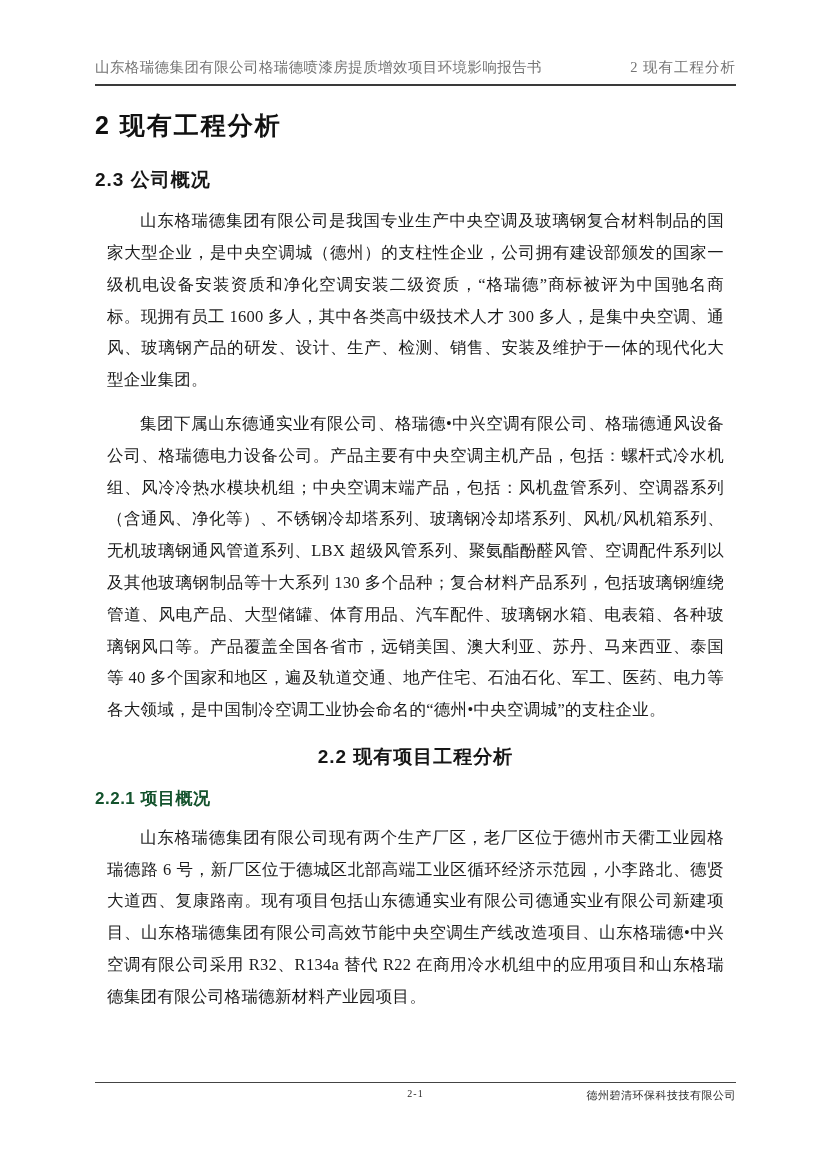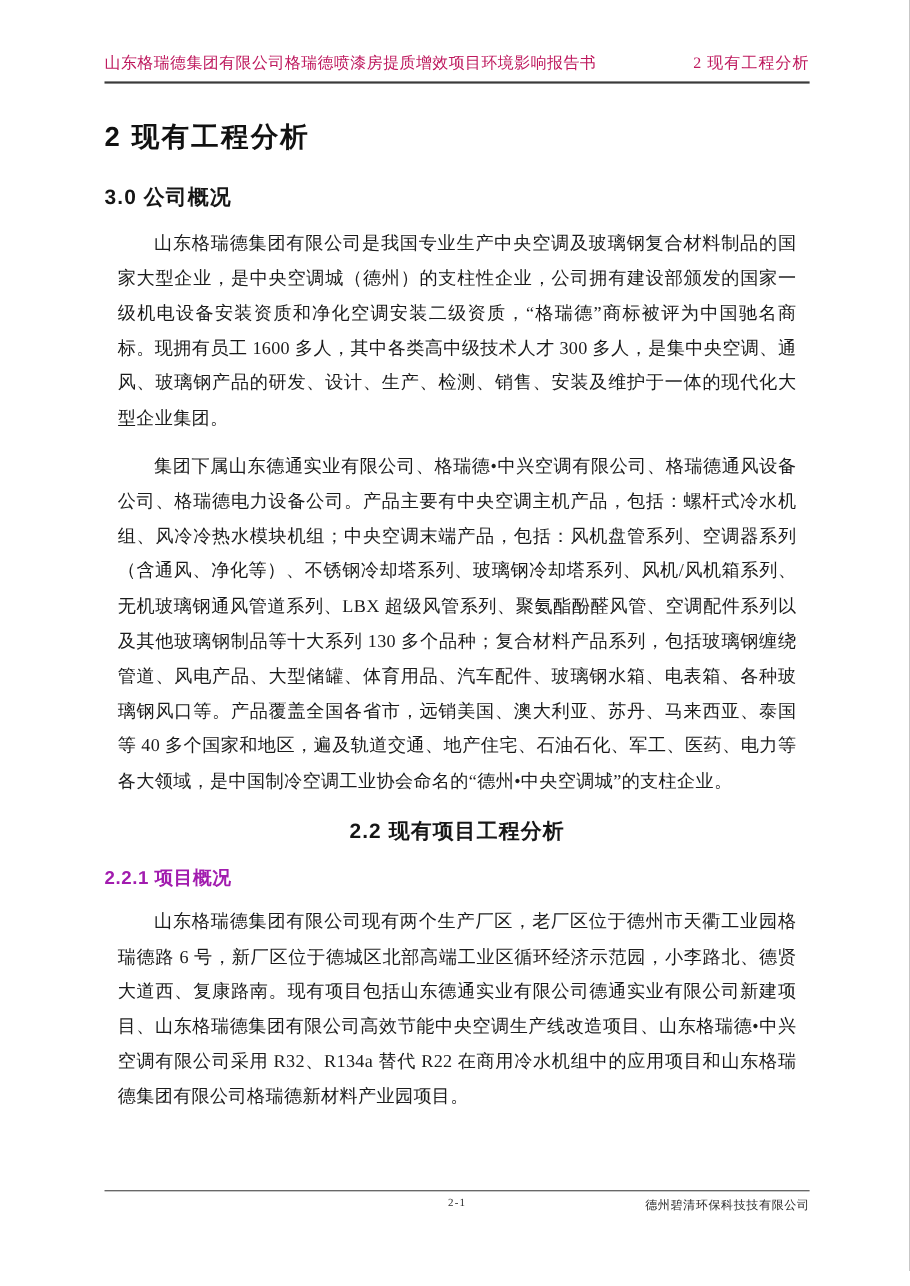--- a/index.html
+++ b/index.html
@@ -12,28 +12,28 @@
     width: 827px;
     height: 1169px;
     margin: 0 auto;
     background: #ffffff;
     color: #1b1b1b;
     overflow: hidden;
     font-family: "Liberation Serif", "DejaVu Serif", serif;
   }
   .header {
     position: absolute;
-    top: 48px;
+    top: 58px;
     left: 95px;
     width: 641px;
     display: flex;
     justify-content: space-between;
     align-items: flex-end;
     font-size: 14.5px;
-    color: #be185d;
+    color: #737373;
     padding-bottom: 7px;
     border-bottom: 2px solid #3a3a3a;
   }
   .header .hdr-left { letter-spacing: 0.4px; }
   .header .hdr-right { letter-spacing: 1px; }
   .content {
     position: absolute;
     top: 101px;
     left: 95px;
     width: 641px;
@@ -58,21 +58,21 @@
   }
   h2.section.second {
     margin-top: 19px;
     margin-bottom: 0;
     text-align: center;
   }
   h3.subsection {
     font-family: "Liberation Sans", "DejaVu Sans", sans-serif;
     font-size: 17px;
     font-weight: bold;
-    color: #a21caf;
+    color: #14532d;
     letter-spacing: 0.5px;
     line-height: 1.3;
     margin: 19px 0 5px 0;
   }
   p.para {
     margin: 12px;
     font-size: 16.5px;
     line-height: 31.8px;
     letter-spacing: 0.3px;
     text-align: justify;
@@ -111,21 +111,21 @@
 <div class="page">
 
   <div class="header">
     <span class="hdr-left">山东格瑞德集团有限公司格瑞德喷漆房提质增效项目环境影响报告书</span>
     <span class="hdr-right">2 现有工程分析</span>
   </div>
 
   <div class="content">
     <h1 class="chapter">2 现有工程分析</h1>
 
-    <h2 class="section">3.0 公司概况</h2>
+    <h2 class="section">2.3 公司概况</h2>
 
     <p class="para">山东格瑞德集团有限公司是我国专业生产中央空调及玻璃钢复合材料制品的国家大型企业，是中央空调城（德州）的支柱性企业，公司拥有建设部颁发的国家一级机电设备安装资质和净化空调安装二级资质，“格瑞德”商标被评为中国驰名商标。现拥有员工 1600 多人，其中各类高中级技术人才 300 多人，是集中央空调、通风、玻璃钢产品的研发、设计、生产、检测、销售、安装及维护于一体的现代化大型企业集团。</p>
 
     <p class="para">集团下属山东德通实业有限公司、格瑞德•中兴空调有限公司、格瑞德通风设备公司、格瑞德电力设备公司。产品主要有中央空调主机产品，包括：螺杆式冷水机组、风冷冷热水模块机组；中央空调末端产品，包括：风机盘管系列、空调器系列（含通风、净化等）、不锈钢冷却塔系列、玻璃钢冷却塔系列、风机/风机箱系列、无机玻璃钢通风管道系列、LBX 超级风管系列、聚氨酯酚醛风管、空调配件系列以及其他玻璃钢制品等十大系列 130 多个品种；复合材料产品系列，包括玻璃钢缠绕管道、风电产品、大型储罐、体育用品、汽车配件、玻璃钢水箱、电表箱、各种玻璃钢风口等。产品覆盖全国各省市，远销美国、澳大利亚、苏丹、马来西亚、泰国等 40 多个国家和地区，遍及轨道交通、地产住宅、石油石化、军工、医药、电力等各大领域，是中国制冷空调工业协会命名的“德州•中央空调城”的支柱企业。</p>
 
     <h2 class="section second">2.2 现有项目工程分析</h2>
 
     <h3 class="subsection">2.2.1 项目概况</h3>
 
     <p class="para">山东格瑞德集团有限公司现有两个生产厂区，老厂区位于德州市天衢工业园格瑞德路 6 号，新厂区位于德城区北部高端工业区循环经济示范园，小李路北、德贤大道西、复康路南。现有项目包括山东德通实业有限公司德通实业有限公司新建项目、山东格瑞德集团有限公司高效节能中央空调生产线改造项目、山东格瑞德•中兴空调有限公司采用 R32、R134a 替代 R22 在商用冷水机组中的应用项目和山东格瑞德集团有限公司格瑞德新材料产业园项目。</p>

